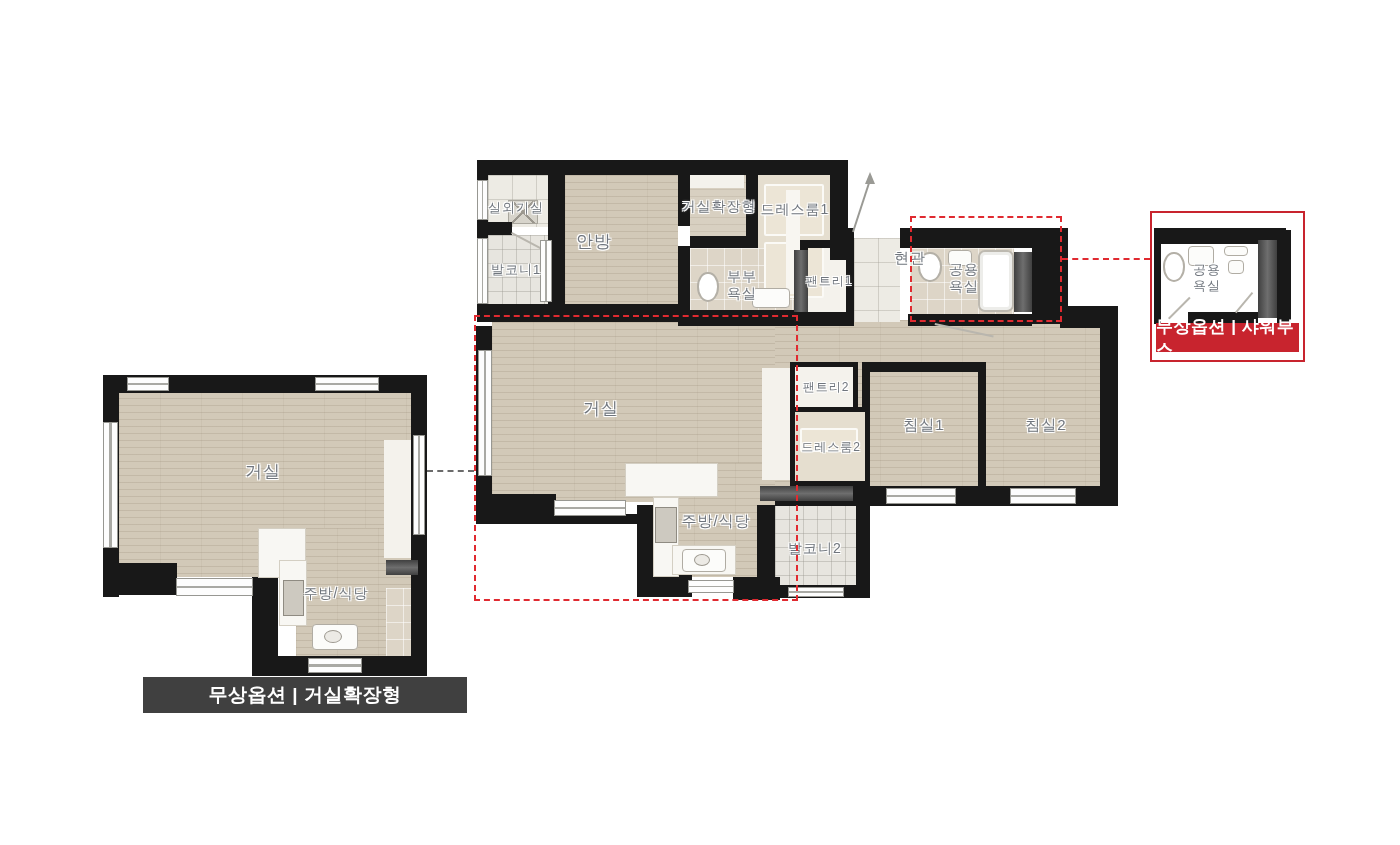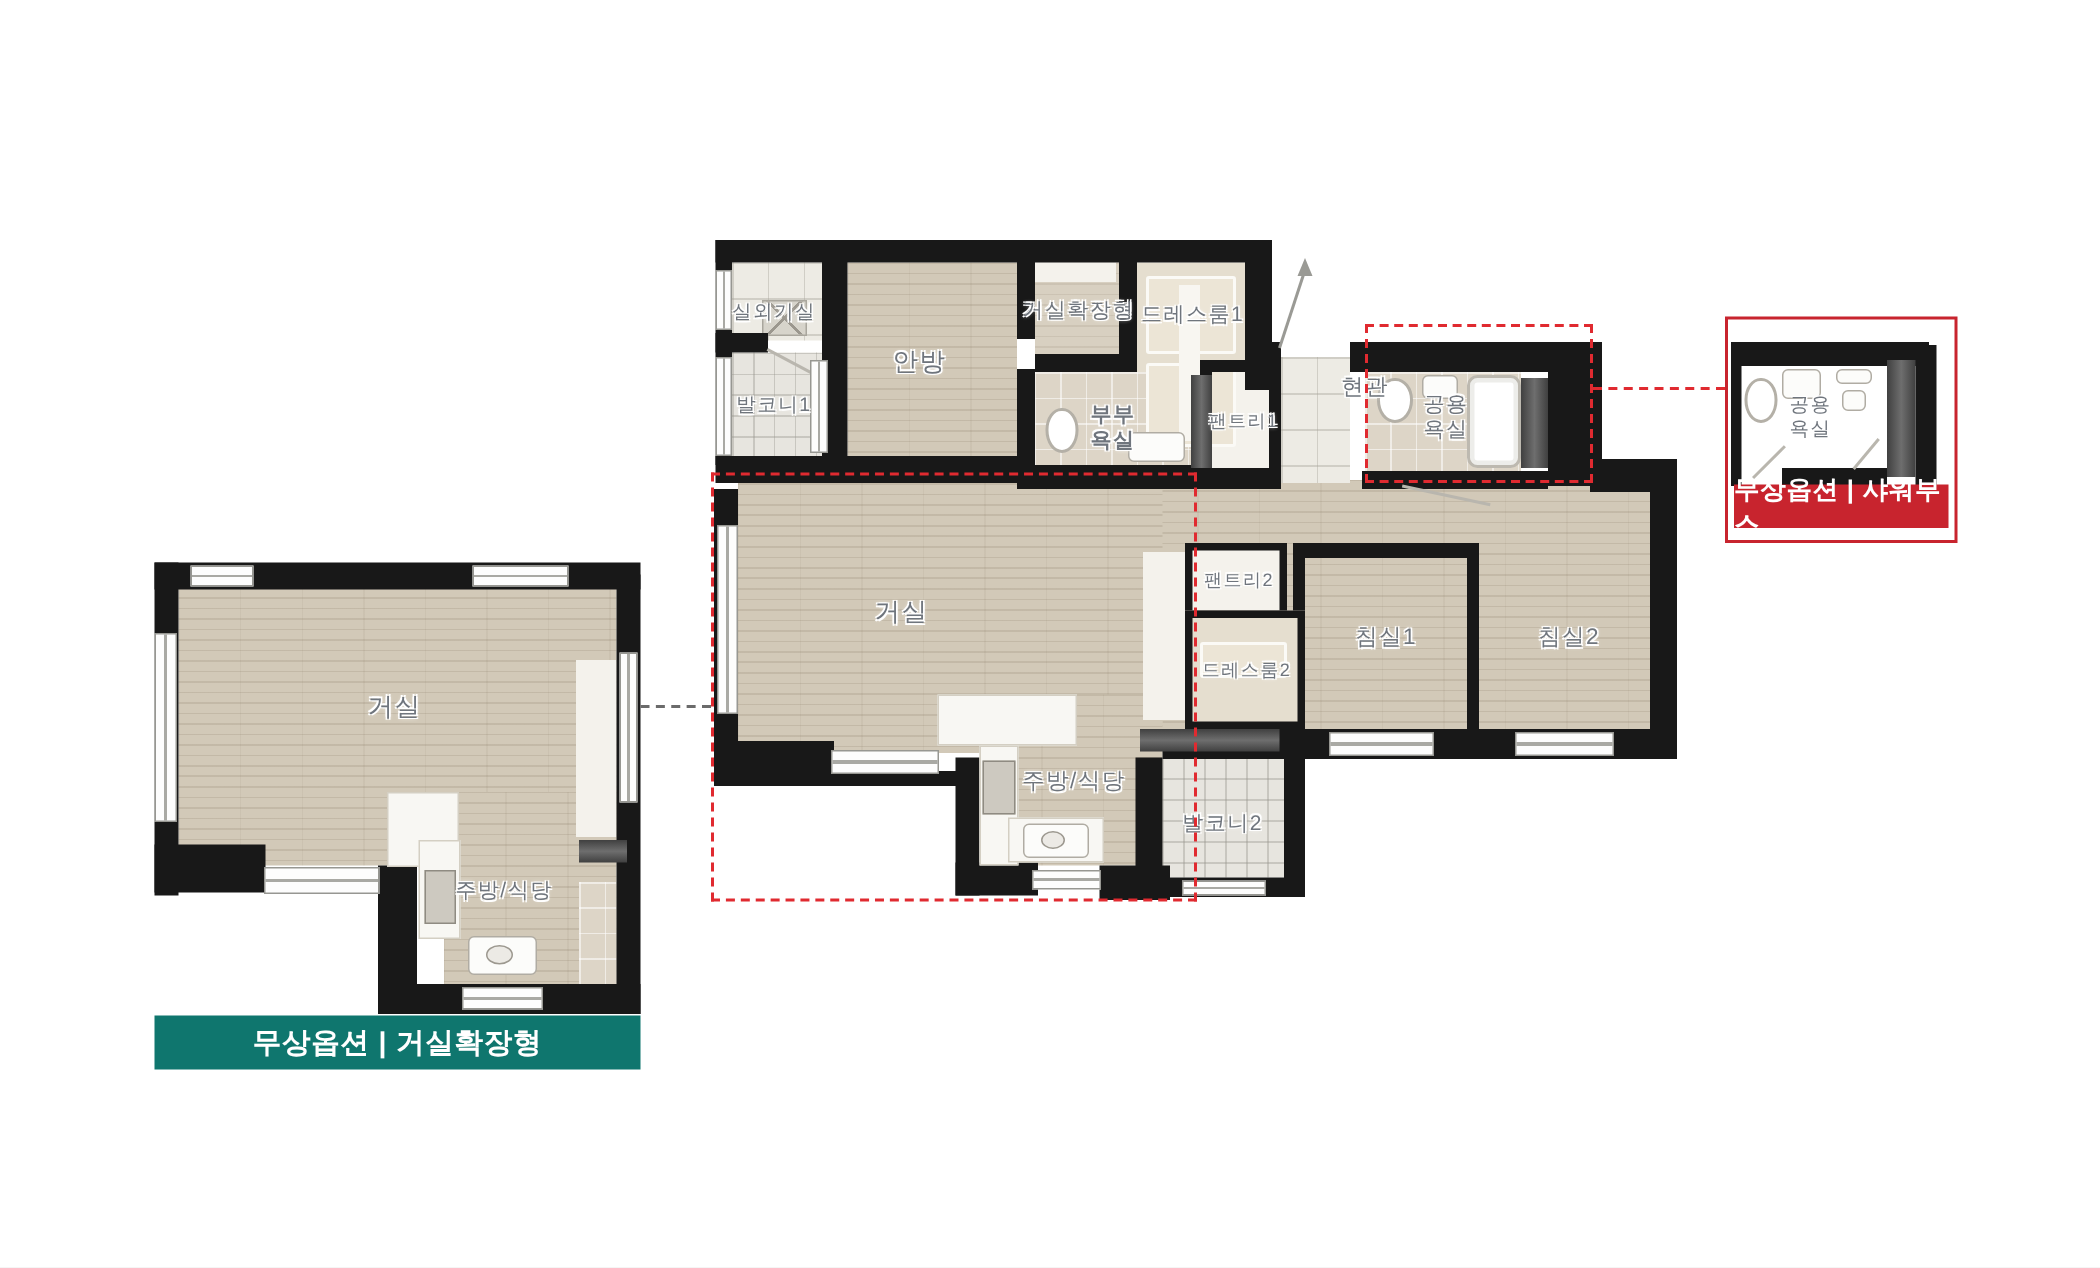--- a/index.html
+++ b/index.html
@@ -43,21 +43,21 @@
                          linear-gradient(-45deg, transparent 47%, #9b978e 47%, #9b978e 53%, transparent 53%);}
   
   .lbl{position:absolute;transform:translate(-50%,-50%);color:#6f757d;white-space:nowrap;z-index:30;
        font-weight:500;letter-spacing:1px;
        text-shadow:-1px -1px 0 #fff,1px -1px 0 #fff,-1px 1px 0 #fff,1px 1px 0 #fff,0 0 3px #fff;}
   .lbl-2l{text-align:center;line-height:1.22;}
   .fs17{font-size:17px;} .fs15{font-size:15px;} .fs14{font-size:14px;} .fs13{font-size:13px;} .fs12{font-size:12px;}
   
   .caption{position:absolute;display:flex;align-items:center;justify-content:center;color:#fff;
            font-weight:bold;letter-spacing:.5px;z-index:35;}
-  .cap-slate{background:#0f766e;font-size:19px;}
+  .cap-slate{background:#404040;font-size:19px;margin-left:40px;}
   .cap-red{background:#c8242e;font-size:17px;}
   
   .rdash{border:2px dashed #e02a30;background:transparent;z-index:40;}
   .rdash-h{border-top:2px dashed #e02a30;height:0;z-index:40;}
   .gdash-h{border-top:2px dashed #6b6b6b;height:0;z-index:40;}
   .redbox{border:2px solid #c8242e;background:#fff;z-index:6;}
   .arrow-svg{position:absolute;z-index:25;}
   .diag{position:absolute;height:1.5px;background:#b9b6ae;transform-origin:0 0;z-index:18;}
 </style>
 </head>
@@ -186,24 +186,24 @@
     <svg class="arrow-svg" style="left:840px;top:168px;" width="42" height="72" viewBox="0 0 42 72">
       <line x1="13" y1="64" x2="30" y2="12" stroke="#9a9a95" stroke-width="2"></line>
       <polygon points="30,4 25,16 35,16" fill="#9a9a95"></polygon>
     </svg>
 
     <div class="diag" style="left:512px;top:232px;width:38px;transform:rotate(28deg);"></div>
     <div class="diag" style="left:935px;top:323px;width:60px;transform:rotate(12deg);"></div>
 
     <div class="lbl fs13" style="left:516px;top:208px;">실외기실</div>
     <div class="lbl fs13" style="left:516px;top:270px;">발코니1</div>
-    <div class="lbl fs17" style="left:613px;top:241px;font-family:Liberation Serif, serif;">안방</div>
+    <div class="lbl fs17" style="left:594px;top:241px;font-family:Liberation Serif, serif;">안방</div>
     <div class="lbl fs14" style="left:719px;top:207px;">거실확장형</div>
     <div class="lbl fs14" style="left:795px;top:210px;">드레스룸1</div>
-    <div class="lbl fs14 lbl-2l" style="left:742px;top:285px;font-weight:bold;">
+    <div class="lbl fs14 lbl-2l" style="left:742px;top:285px;">
       <span>부부</span><br>
       <span>욕실</span>
     </div>
     <div class="lbl fs12" style="left:829px;top:281px;">팬트리1</div>
     <div class="lbl fs15" style="left:876px;top:258px;margin-left:34px;">현관</div>
     <div class="lbl fs14 lbl-2l" style="left:964px;top:278px;">
       <span>공용</span><br>
       <span>욕실</span>
     </div>
     <div class="lbl fs17" style="left:601px;top:408px;">거실</div>

